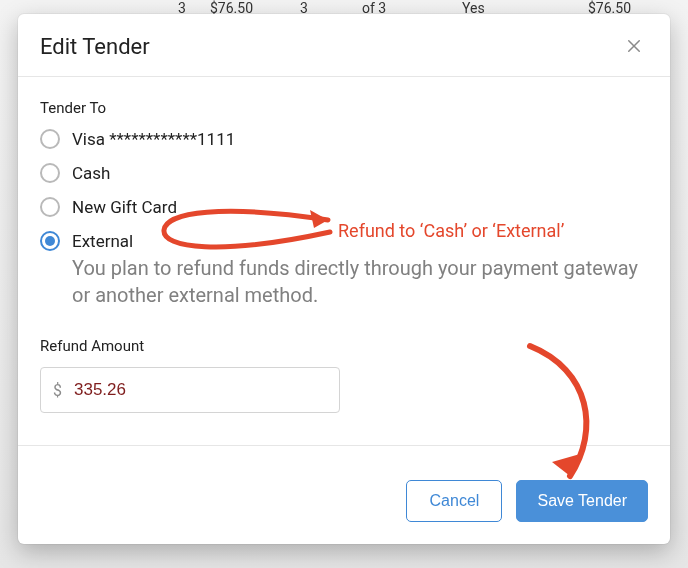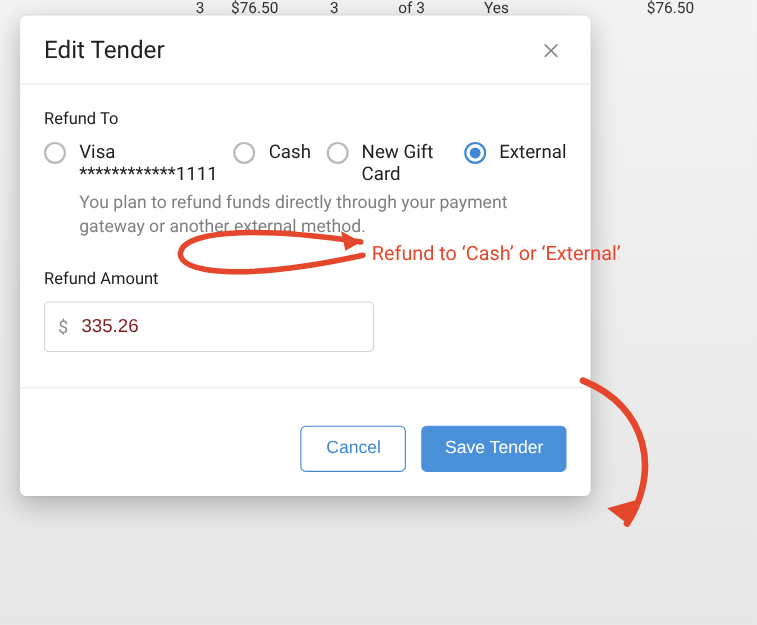--- a/index.html
+++ b/index.html
@@ -1,33 +1,33 @@
 <!DOCTYPE html>
 <html><head>
 <meta charset="utf-8">
 <style>
   * { box-sizing: border-box; margin: 0; padding: 0; }
   html, body { width: 688px; height: 568px; font-family: -apple-system, BlinkMacSystemFont, "Segoe UI", Roboto, Helvetica, Arial, sans-serif; color: #2b2b2b; background: #e9e9e9; overflow: hidden; }
   .backdrop { position: absolute; inset: 0; background: linear-gradient(180deg, #f3f3f3 0%, #e6e6e6 100%); filter: blur(0.3px); }
   .bg-row { position:absolute; top:0; left:0; right:0; height:14px; color:#333; font-size:14px; }
   .bg-row span { position:absolute; }
-  .dialog { position: absolute; left: 18px; top: 14px; width: 519px; background: #fff; border-radius: 6px; box-shadow: 0 8px 24px rgba(0,0,0,0.25), 0 0 0 1px rgba(0,0,0,0.04); overflow: hidden; }
+  .dialog { position: absolute; left: 18px; top: 14px; width: 652px; background: #fff; border-radius: 6px; box-shadow: 0 8px 24px rgba(0,0,0,0.25), 0 0 0 1px rgba(0,0,0,0.04); overflow: hidden; }
   .dlg-header { display:flex; align-items:center; justify-content:space-between; padding: 18px 22px 16px 22px; border-bottom: 1px solid #e6e6e6; }
   .dlg-title { font-size: 22px; font-weight: 400; color:#222; }
   .close-btn { width: 28px; height: 28px; display:flex; align-items:center; justify-content:center; cursor:pointer; color:#8a8a8a; }
   .close-btn svg { width: 18px; height: 18px; }
   .dlg-body { padding: 22px 22px 8px 22px; }
   .section-label { font-size: 15px; color:#222; margin-bottom: 12px; }
-  .radio-group { display:flex; gap: 14px; }
+  .radio-group { display:flex; flex-direction:column; gap: 14px; }
   .radio-row { display:flex; align-items:flex-start; gap: 12px; cursor:pointer; }
   .radio-circle { width:20px; height:20px; border-radius:50%; border:2px solid #b9b9b9; flex:0 0 auto; position:relative; background:#fff; }
   .radio-circle.checked { border-color:#3f88d6; }
   .radio-circle.checked::after { content:""; position:absolute; inset:3px; background:#3f88d6; border-radius:50%; }
   .radio-label { font-size: 17px; color:#222; line-height:20px; }
-  .helper { font-size: 16px; color:#808080; margin-left: 32px; margin-top: 4px; line-height: 1.35; max-width: 590px; }
+  .helper { font-size: 20px; color:#808080; margin-left: 32px; margin-top: 4px; line-height: 1.35; max-width: 590px; }
   .amount-block { margin-top: 28px; }
   .input-wrap { margin-top:10px; width: 300px; height:46px; border:1px solid #d4d4d4; border-radius:4px; display:flex; align-items:center; padding:0 12px; gap:12px; background:#fff; }
   .input-prefix { color:#8c8c8c; font-size:16px; }
   .amount-input { border:none; outline:none; font-size:17px; color:#7f1d1d; flex:1; background:transparent; }
   .dlg-footer { border-top:1px solid #e6e6e6; padding: 20px 22px 22px; display:flex; justify-content:flex-end; gap:14px; margin-top: 24px; }
   .btn { height:42px; padding:0 20px; border-radius:5px; font-size:16px; cursor:pointer; display:inline-flex; align-items:center; justify-content:center; min-width:96px;margin-top:14px; }
   .btn-secondary { background:#fff; color:#3f88d6; border:1.5px solid #3f88d6; }
   .btn-primary { background:#4a90d9; color:#fff; border:1px solid #4a90d9; }
   
   .annot { position:absolute; pointer-events:none;padding-left:36px; }
@@ -36,37 +36,37 @@
 </style>
 </head>
 <body>
 
 <div class="backdrop">
   <div class="bg-row">
     <span style="left:178px;">3</span>
     <span style="left:210px;">$76.50</span>
     <span style="left:300px;">3</span>
     <span style="left:362px;">of 3</span>
-    <span style="left:440px;">Yes</span>
+    <span style="left:462px;">Yes</span>
     <span style="left:588px;">$76.50</span>
   </div>
 </div>
 
 <div class="dialog">
   <div class="dlg-header">
     <div class="dlg-title">Edit Tender</div>
     <div class="close-btn">
       <svg viewBox="0 0 24 24">
           <path d="M5 5 L19 19 M19 5 L5 19" stroke="currentColor" stroke-width="2" fill="none" stroke-linecap="round"></path>
         </svg>
     </div>
   </div>
 
   <div class="dlg-body">
-    <div class="section-label">Refund To</div>
+    <div class="section-label">Tender To</div>
 
     <div class="radio-group">
       <label class="radio-row">
         <span class="radio-circle"></span>
         <span class="radio-label">Visa ************1111</span>
       </label>
       <label class="radio-row">
         <span class="radio-circle"></span>
         <span class="radio-label">Cash</span>
       </label>

